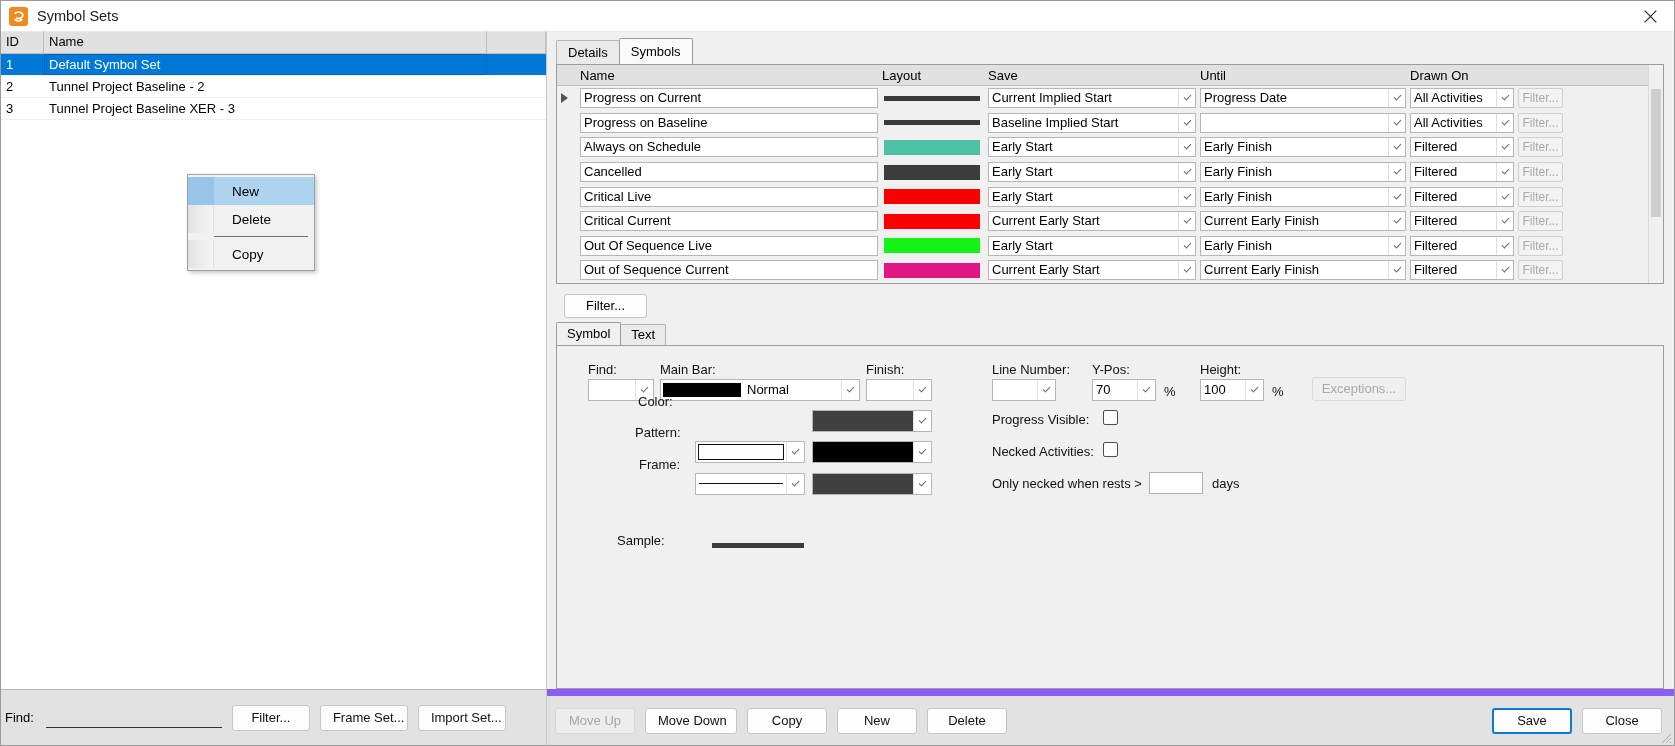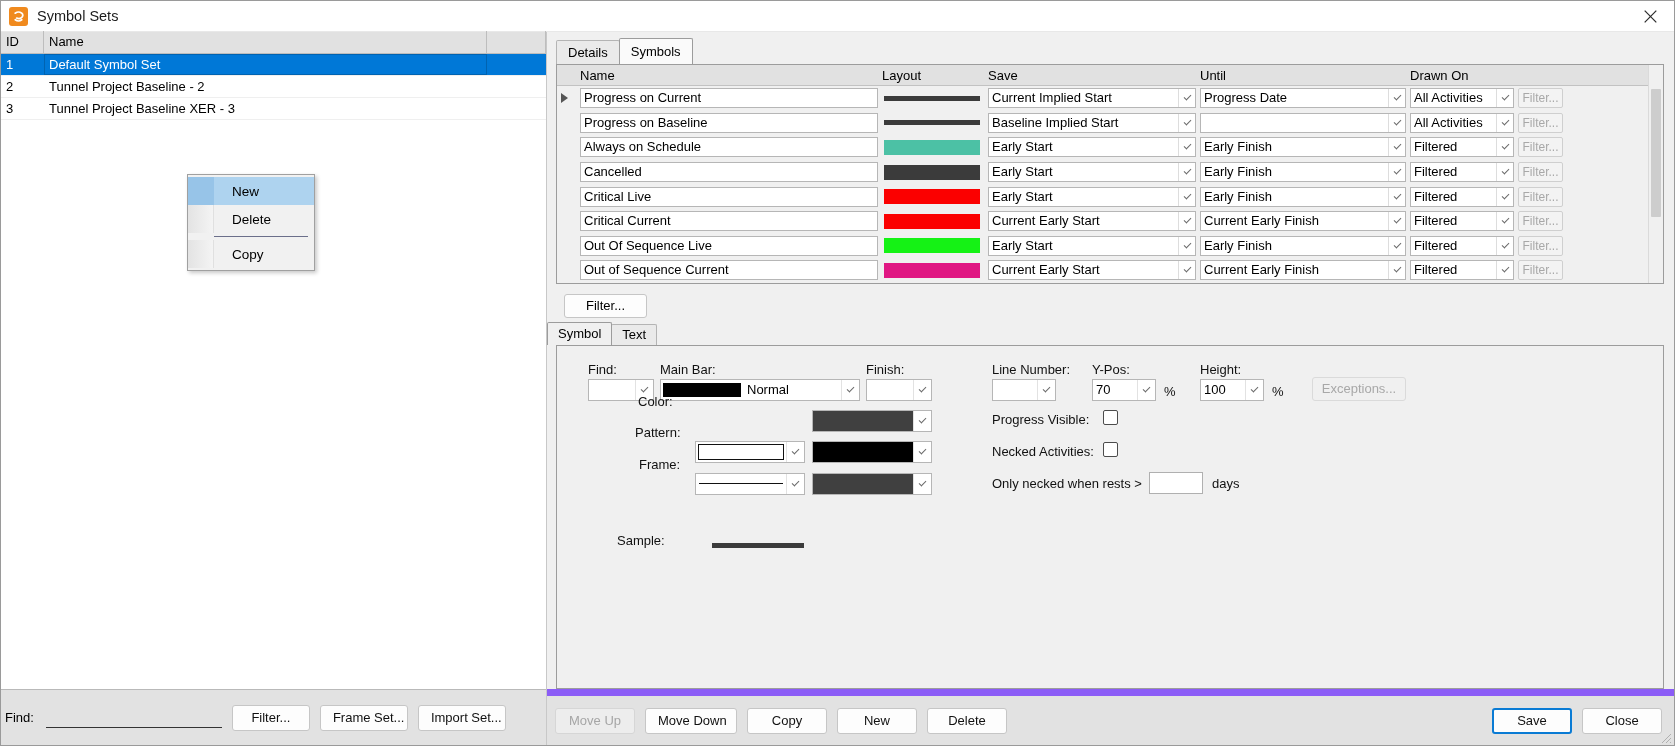--- a/index.html
+++ b/index.html
@@ -346,20 +346,21 @@
     border-radius: 3px;
     font-size: 13px;
     cursor: default;
   }
 
   
   #sub-tabs {
     display: flex;
     align-items: flex-end;
     height: 23px;
+    padding-left: 9px;
   }
   .subtab {
     height: 21px;
     padding: 0 10px;
     display: flex; align-items: center;
     font-size: 13px;
     background: #eaeaea;
     border: 1px solid #b4b4b4;
     border-bottom: none;
     border-radius: 2px 2px 0 0;

